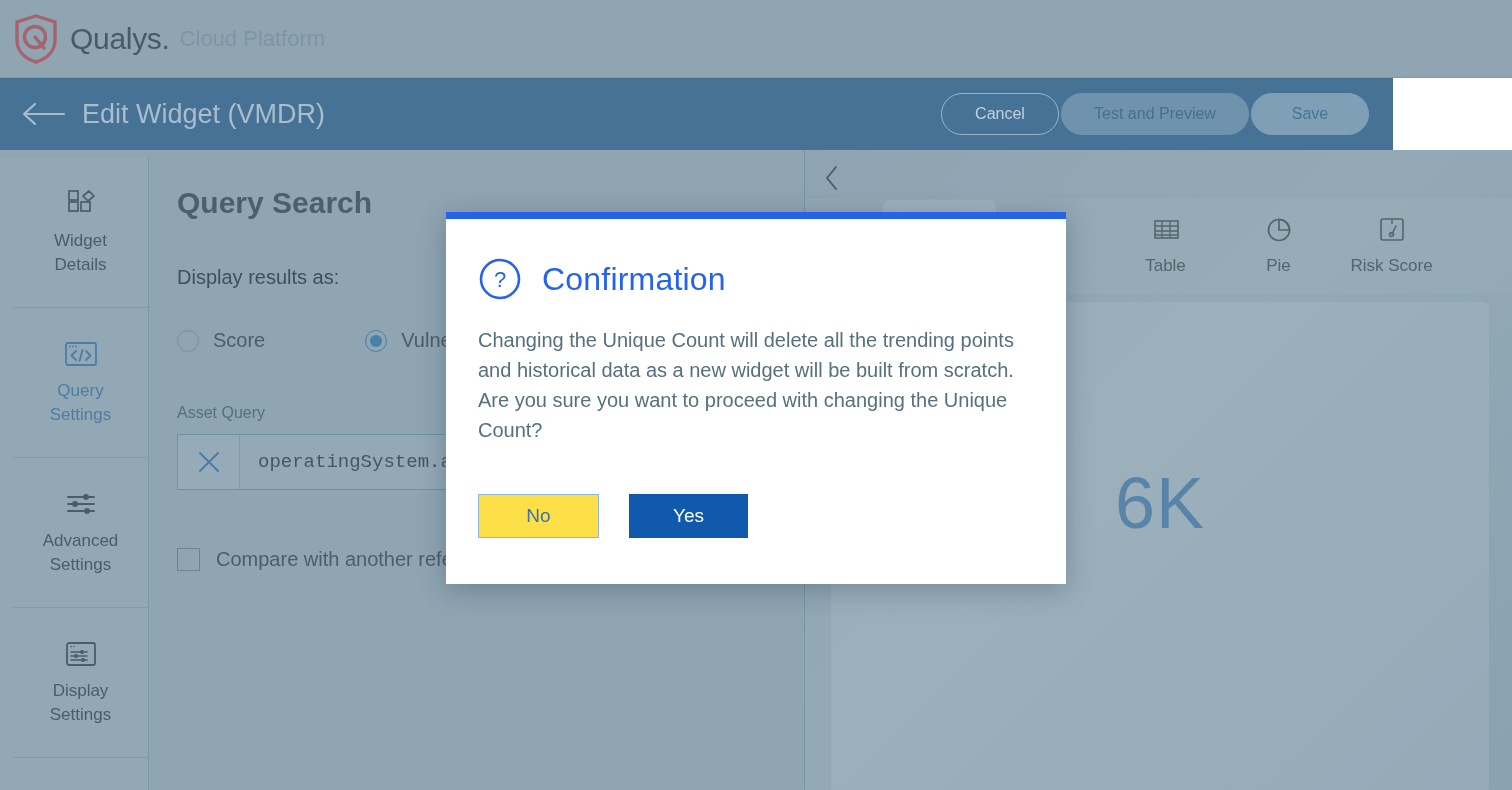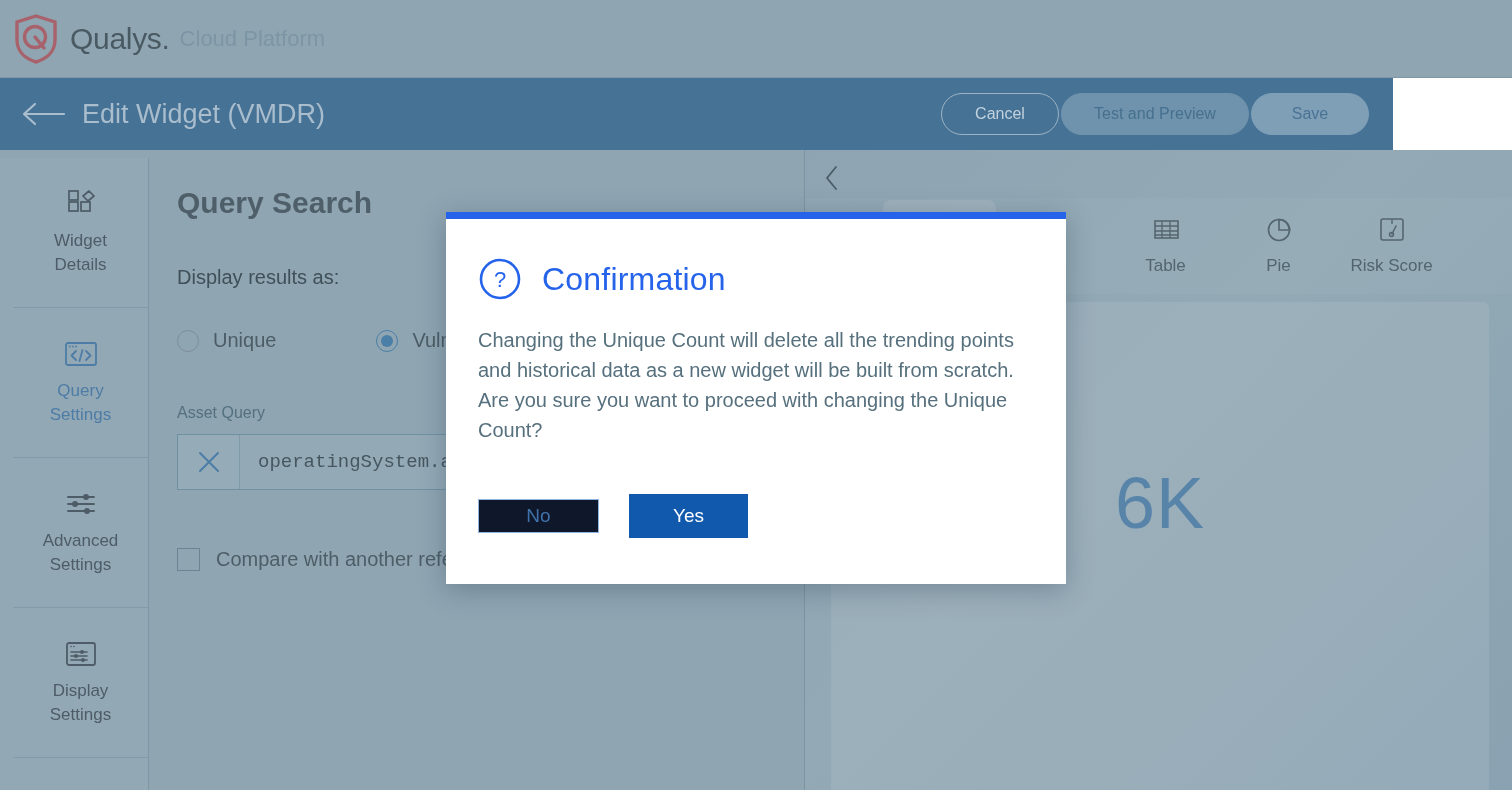--- a/index.html
+++ b/index.html
@@ -250,22 +250,22 @@
   }
   .modal-body {
     padding: 24px 44px 0 32px;
     font-size: 20px; line-height: 30px; color: #56707d;
   }
   .modal-actions {
     position: absolute; left: 32px; bottom: 46px;
     display: flex; align-items: center; gap: 30px;
   }
   .btn-no {
-    width: 121px; height: 34px;
-    border: 1px solid #8fb6e0; background: #0f172a; color: #3f72ab;
+    width: 121px; height: 44px;
+    border: 1px solid #8fb6e0; background: #fde047; color: #3f72ab;
     font-size: 19px; cursor: pointer;
     display: flex; align-items: center; justify-content: center;
   }
   .btn-yes {
     width: 119px; height: 44px;
     border: 1px solid #1059ad; background: #1059ad; color: #ffffff;
     font-size: 19px; cursor: pointer;
     display: flex; align-items: center; justify-content: center;
   }
 
@@ -379,21 +379,21 @@
       <div class="side-extra"></div>
     </div>
 
     <div class="mainform">
       <div class="query-search-title">Query Search</div>
       <div class="display-results">Display results as:</div>
 
       <div class="radio-row">
         <div class="radio-opt">
           <span class="radio-mark"></span>
-          <span class="radio-label">Unique</span>
+          <span class="radio-label">Score</span>
         </div>
         <div class="radio-opt sel">
           <span class="radio-mark">
               <span class="radio-dot"></span>
             </span>
           <span class="radio-label">Vulnerability</span>
         </div>
       </div>
 
       <div class="field-label">Asset Query</div>

